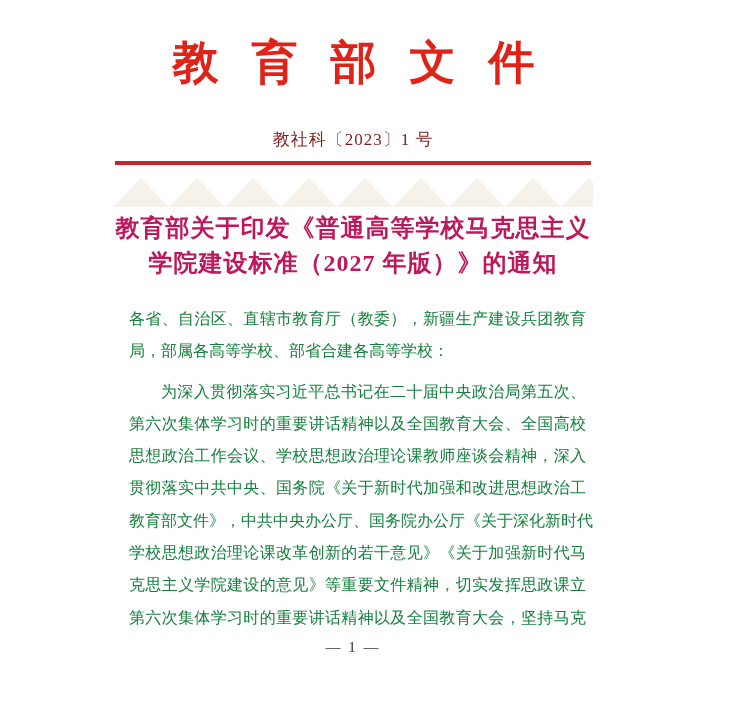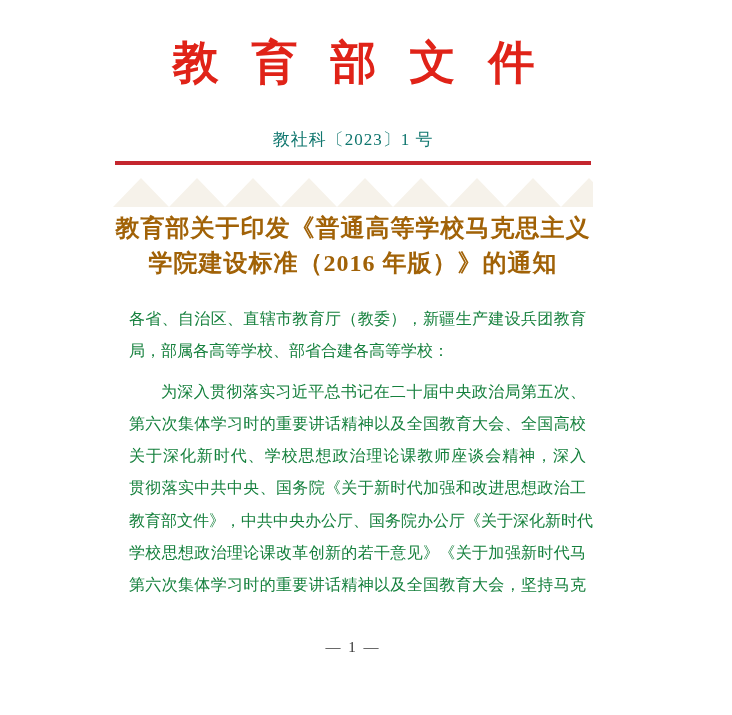--- a/index.html
+++ b/index.html
@@ -30,42 +30,42 @@
     letter-spacing: 33px;
     color: #e02318;
     white-space: nowrap;
   }
   .doc-number {
     position: absolute;
     top: 128px; left: 0; width: 100%;
     text-align: center;
     font-size: 17px;
     line-height: 24px;
-    color: #0f766e;
+    color: #7f1d1d;
     letter-spacing: 1px;
   }
   .red-line {
     position: absolute;
     top: 161px; left: 115px;
     width: 476px; height: 4px;
     background: #c4262e;
   }
   .watermark {
     position: absolute;
     top: 169px; left: 113px;
     pointer-events: none;
   }
   .doc-title {
     position: absolute;
     top: 211px; left: 0; width: 100%;
     text-align: center;
     font-size: 24px;
     line-height: 35px;
     font-weight: bold;
-    color: #a16207;
+    color: #be185d;
     letter-spacing: 1px;
   }
   .doc-body {
     position: absolute;
     top: 303px; left: 129px;
     width: 457px;
     font-size: 16px;
     line-height: 32.3px;
     color: #15803d;
     letter-spacing: 0;
@@ -100,31 +100,32 @@
       <defs>
         <pattern id="zz" width="56" height="38" patternUnits="userSpaceOnUse">
           <path d="M0 38 L28 9 L56 38 Z" fill="#f6f2ea"></path>
         </pattern>
       </defs>
       <rect width="480" height="38" fill="url(#zz)"></rect>
     </svg>
 
     <div class="doc-title">
       <div>教育部关于印发《普通高等学校马克思主义</div>
-      <div>学院建设标准（2016 年版）》的通知</div>
+      <div>学院建设标准（2027 年版）》的通知</div>
     </div>
 
     <div class="doc-body">
       <div class="bl just">各省、自治区、直辖市教育厅（教委），新疆生产建设兵团教育</div>
       <div class="bl left">局，部属各高等学校、部省合建各高等学校：</div>
       <div class="bl just ind">为深入贯彻落实习近平总书记在二十届中央政治局第五次、</div>
       <div class="bl just">第六次集体学习时的重要讲话精神以及全国教育大会、全国高校</div>
-      <div class="bl just">关于深化新时代、学校思想政治理论课教师座谈会精神，深入</div>
+      <div class="bl just">思想政治工作会议、学校思想政治理论课教师座谈会精神，深入</div>
       <div class="bl just">贯彻落实中共中央、国务院《关于新时代加强和改进思想政治工</div>
       <div class="bl just">教育部文件》，中共中央办公厅、国务院办公厅《关于深化新时代</div>
       <div class="bl just">学校思想政治理论课改革创新的若干意见》《关于加强新时代马</div>
+      <div class="bl just">克思主义学院建设的意见》等重要文件精神，切实发挥思政课立</div>
       <div class="bl just">第六次集体学习时的重要讲话精神以及全国教育大会，坚持马克</div>
     </div>
 
     <div class="page-number">— 1 —</div>
 
   </div>
 </div>
 
 </body></html>

